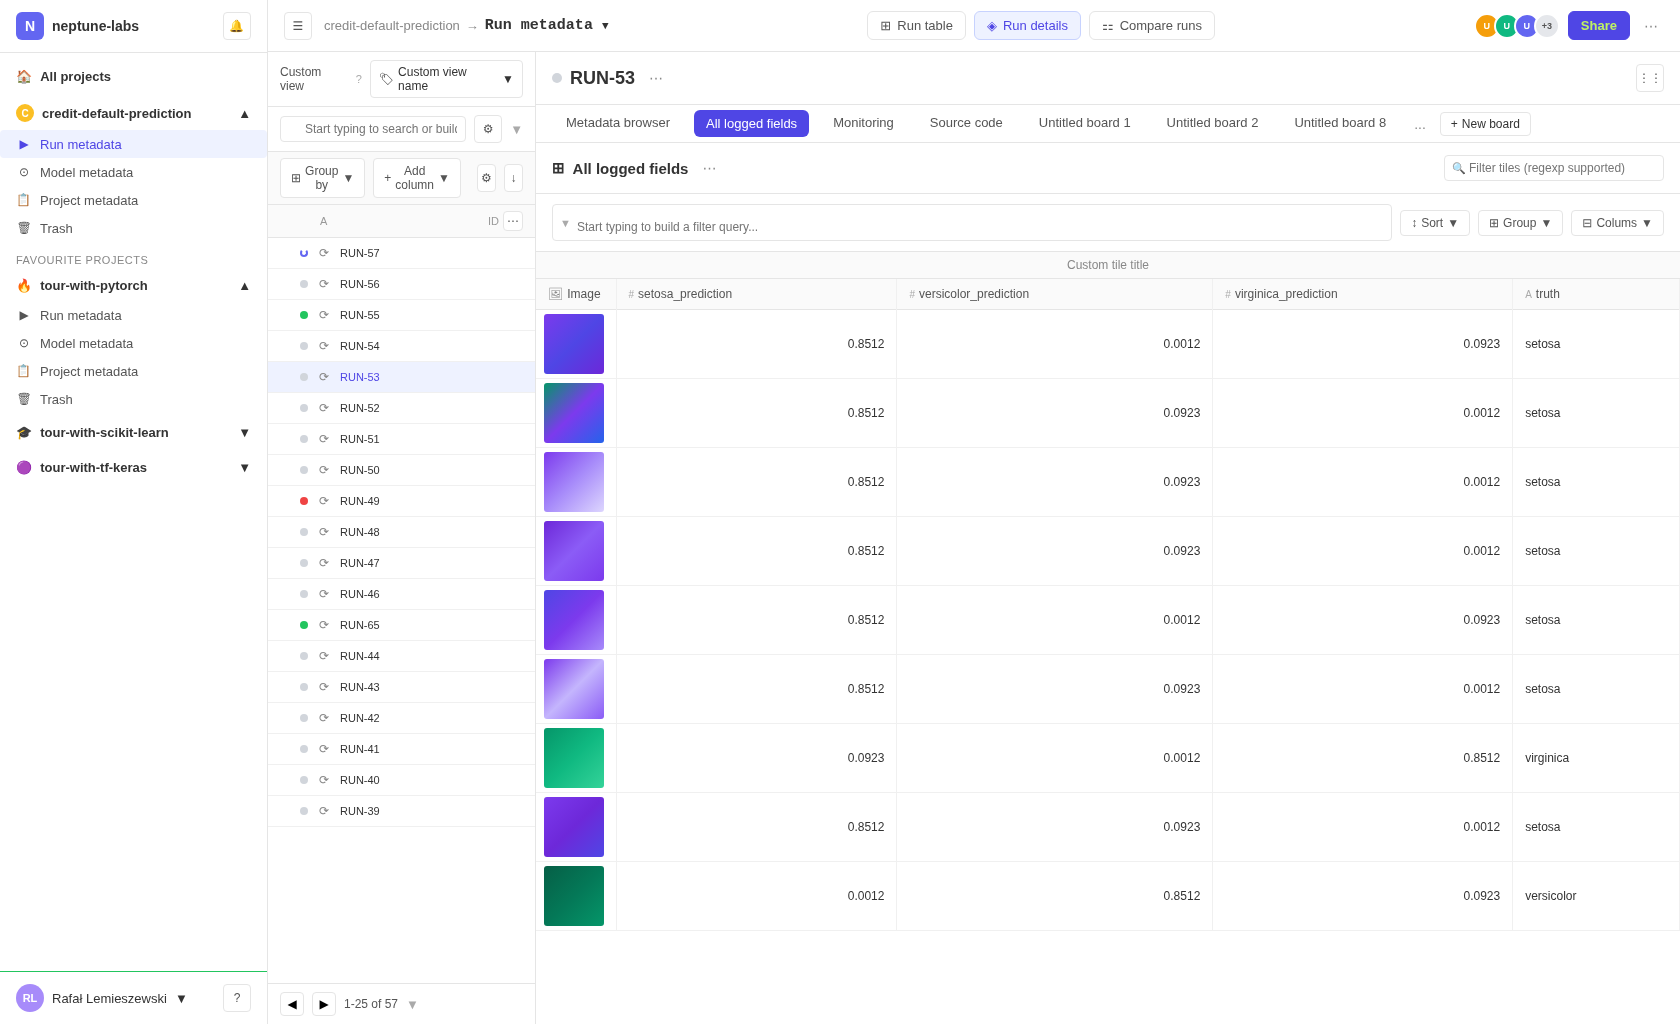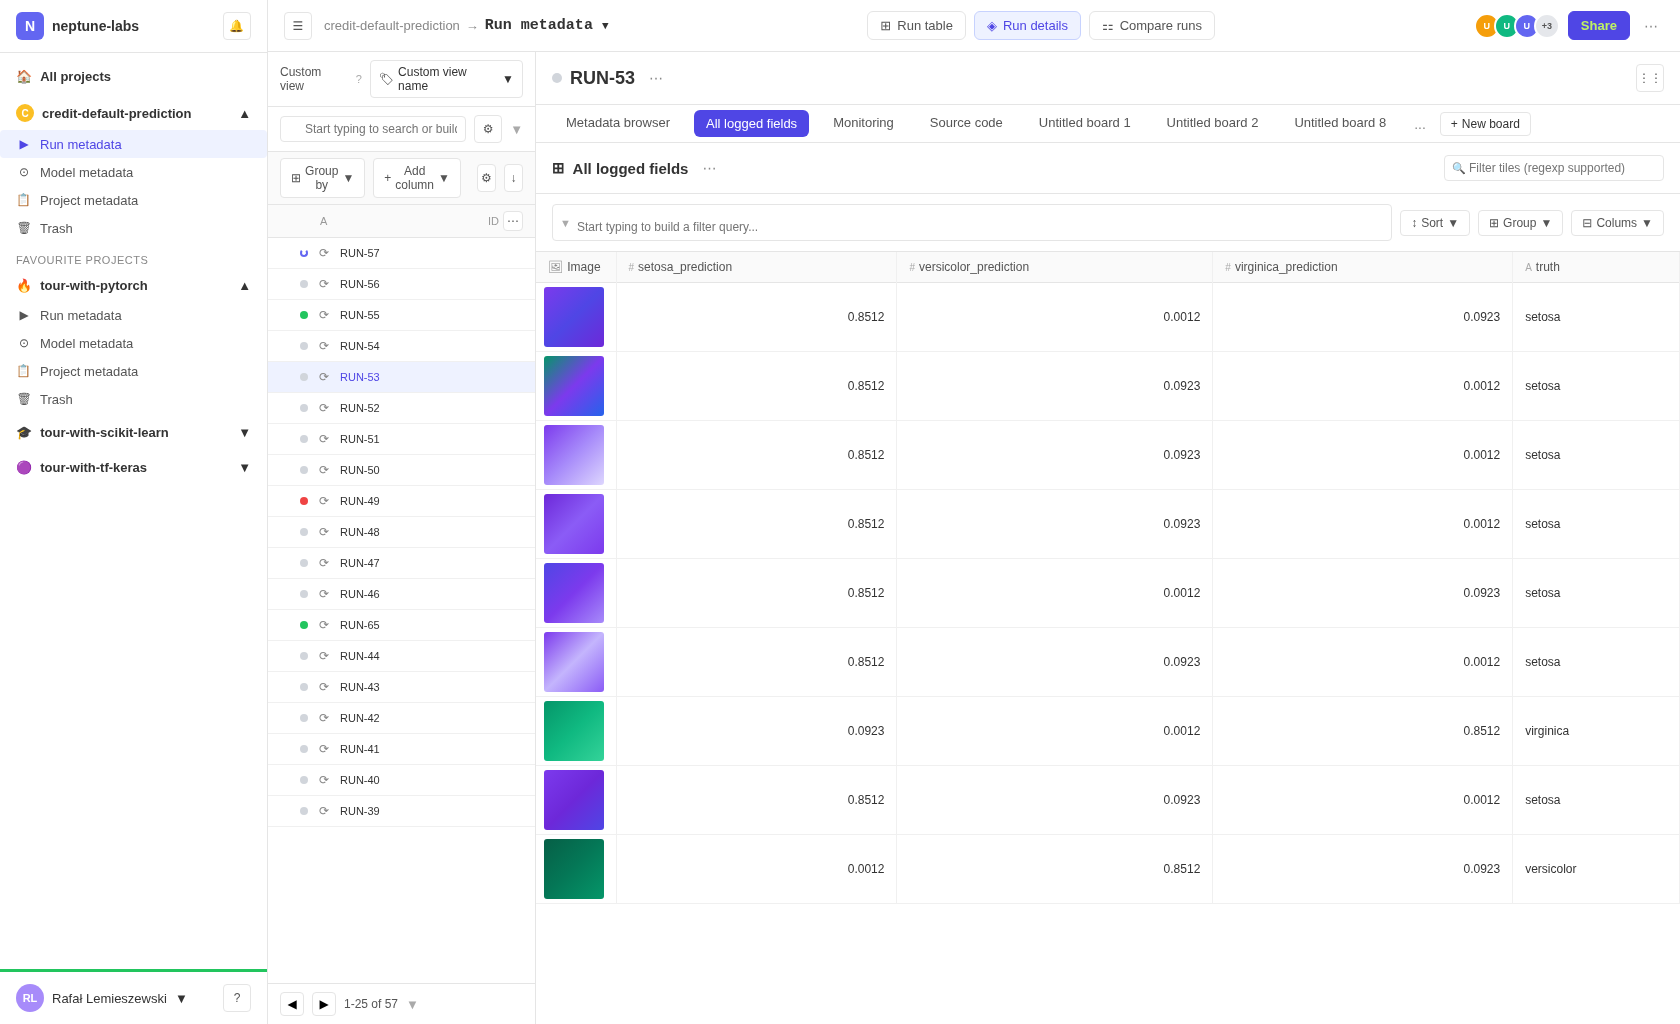--- a/index.html
+++ b/index.html
@@ -12,21 +12,21 @@
     .logo-box { width: 28px; height: 28px; background: #6366f1; border-radius: 6px; display: flex; align-items: center; justify-content: center; color: #fff; font-weight: 700; font-size: 14px; }
     .sidebar-nav { flex: 1; overflow-y: auto; padding: 8px 0; }
     .nav-section { margin-bottom: 4px; }
     .nav-item { display: flex; align-items: center; gap: 8px; padding: 6px 16px; cursor: pointer; border-radius: 4px; color: #555; }
     .nav-item.active { background: #eef2ff; color: #4f46e5; }
     .nav-item-icon { width: 16px; height: 16px; display: flex; align-items: center; justify-content: center; font-size: 12px; }
     .nav-item-label { font-size: 13px; }
     .project-header { display: flex; align-items: center; gap: 8px; padding: 8px 16px; font-weight: 600; font-size: 13px; cursor: pointer; }
     .project-icon { width: 18px; height: 18px; border-radius: 50%; display: flex; align-items: center; justify-content: center; font-size: 10px; }
     .section-label { padding: 8px 16px 4px; font-size: 11px; color: #888; font-weight: 500; text-transform: uppercase; letter-spacing: 0.5px; }
-    .sidebar-footer { padding: 12px 16px; border-top: 3px solid #22c55e; display: flex; align-items: center; justify-content: space-between; }
+    .sidebar-footer { padding: 12px 16px; border-top: 1px solid #22c55e; display: flex; align-items: center; justify-content: space-between; }
     .user-info { display: flex; align-items: center; gap: 8px; }
     .user-avatar { width: 28px; height: 28px; border-radius: 50%; background: #a78bfa; display: flex; align-items: center; justify-content: center; color: #fff; font-size: 11px; font-weight: 600; }
     .user-name { font-size: 13px; font-weight: 500; }
 
     
     .main { flex: 1; display: flex; flex-direction: column; overflow: hidden; }
 
     
     .topbar { height: 52px; background: #fff; border-bottom: 1px solid #e5e5e5; display: flex; align-items: center; padding: 0 16px; gap: 12px; }
     .topbar-breadcrumb { display: flex; align-items: center; gap: 6px; font-size: 13px; color: #888; }
@@ -495,20 +495,23 @@
             <span>Group</span>
             <span>▼</span>
           </button>
           <button class="toolbar-btn">
             <span>⊟</span>
             <span>Colums</span>
             <span>▼</span>
           </button>
         </div>
 
+        <div class="custom-tile-title-row">
+          <span>Custom tile title</span>
+        </div>
 
         <div class="data-table">
           <table>
             <thead>
               <tr>
                 <th>
                   <div class="col-header">
                     <span style="color:#888;">🖼</span>
                     <span>Image</span>
                   </div>

